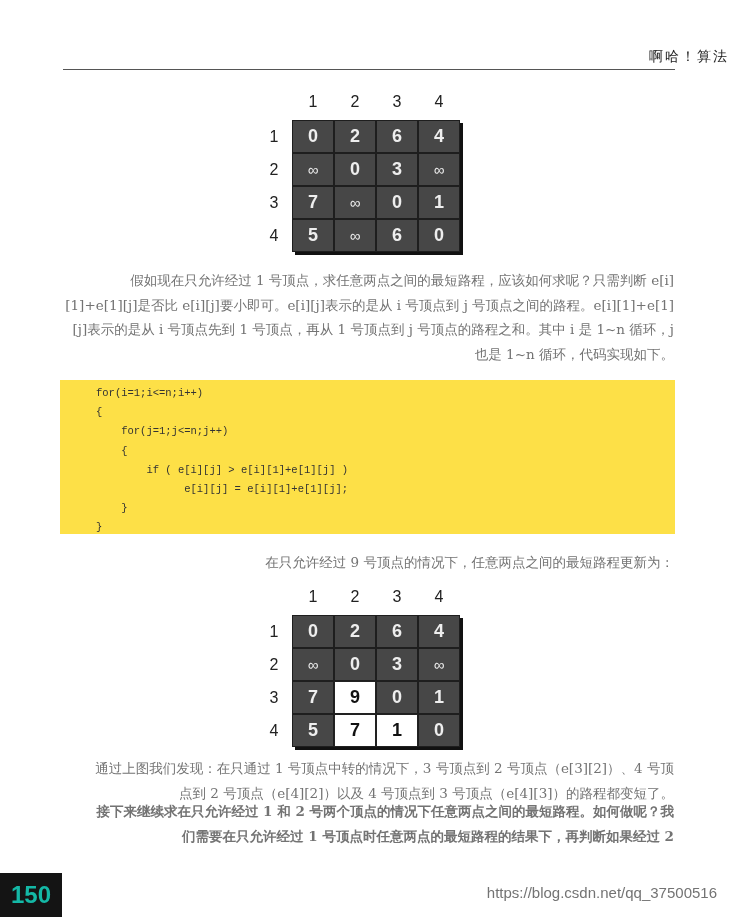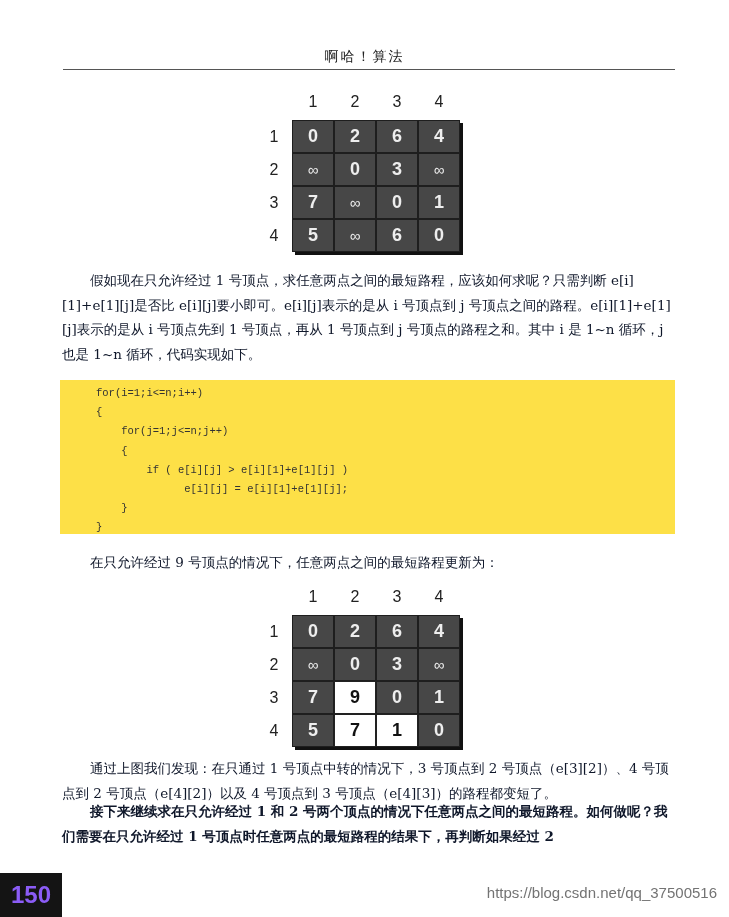--- a/index.html
+++ b/index.html
@@ -2,21 +2,21 @@
 <html><head>
 <meta charset="utf-8">
 <style>
   html, body { margin: 0; padding: 0; }
   body {
     width: 729px; height: 917px; position: relative; overflow: hidden;
     background: #ffffff; color: #1a1a1a;
     font-family: "DejaVu Serif", "Liberation Serif", serif;
   }
   .header-title {
-    position: absolute; top: 48px; left: 0; width: 729px; text-align: center;
+    position: absolute; top: 48px; left: 0; width: 729px; text-align: right;
     font-size: 14px; letter-spacing: 2px; color: #222;
   }
   .header-rule {
     position: absolute; top: 69px; left: 63px; width: 612px; height: 1px; background: #555;
   }
   .matrix {
     position: absolute; left: 262px;
   }
   .matrix .colhdr {
     position: absolute; top: 0; width: 42px; text-align: center;
@@ -36,34 +36,34 @@
   .cell {
     box-sizing: border-box; border: 1px solid #1e1e1e;
     display: flex; align-items: center; justify-content: center;
     font-family: "Liberation Sans", sans-serif; font-weight: bold; font-size: 18px;
     color: #eeeeee; background: #474747;
   }
   .cell.inf { font-size: 15px; font-weight: normal; }
   .cell.hl { background: #ffffff; color: #111111; border-color: #222; }
   .para {
     position: absolute; left: 62px; width: 612px;
-    font-size: 13.5px; line-height: 24.5px; color: #0f172a;
+    font-size: 13.5px; line-height: 24.5px; color: #737373; text-align: right;
   }
   .para .indent { display: inline-block; width: 28px; }
   .code-block {
     position: absolute; left: 60px; top: 380px; width: 615px; height: 154px;
     background: #fde047;
   }
   .code-block pre {
     margin: 0; padding: 4px 0 0 36px;
     font-family: "Liberation Mono", "DejaVu Sans Mono", monospace; font-size: 10.5px; line-height: 19.2px; color: #333;
   }
   .page-number {
     position: absolute; left: 0; top: 873px; width: 62px; height: 44px;
-    background: #141414; color: #8b5cf6;
+    background: #141414; color: #14b8a6;
     font-family: "Liberation Sans", sans-serif; font-weight: bold; font-size: 24px;
     display: flex; align-items: center; justify-content: center;
   }
   .watermark {
     position: absolute; right: 12px; top: 884px;
     font-family: "Liberation Sans", sans-serif; font-size: 15px; color: #737373;
   }
 </style>
 </head>
 <body>

